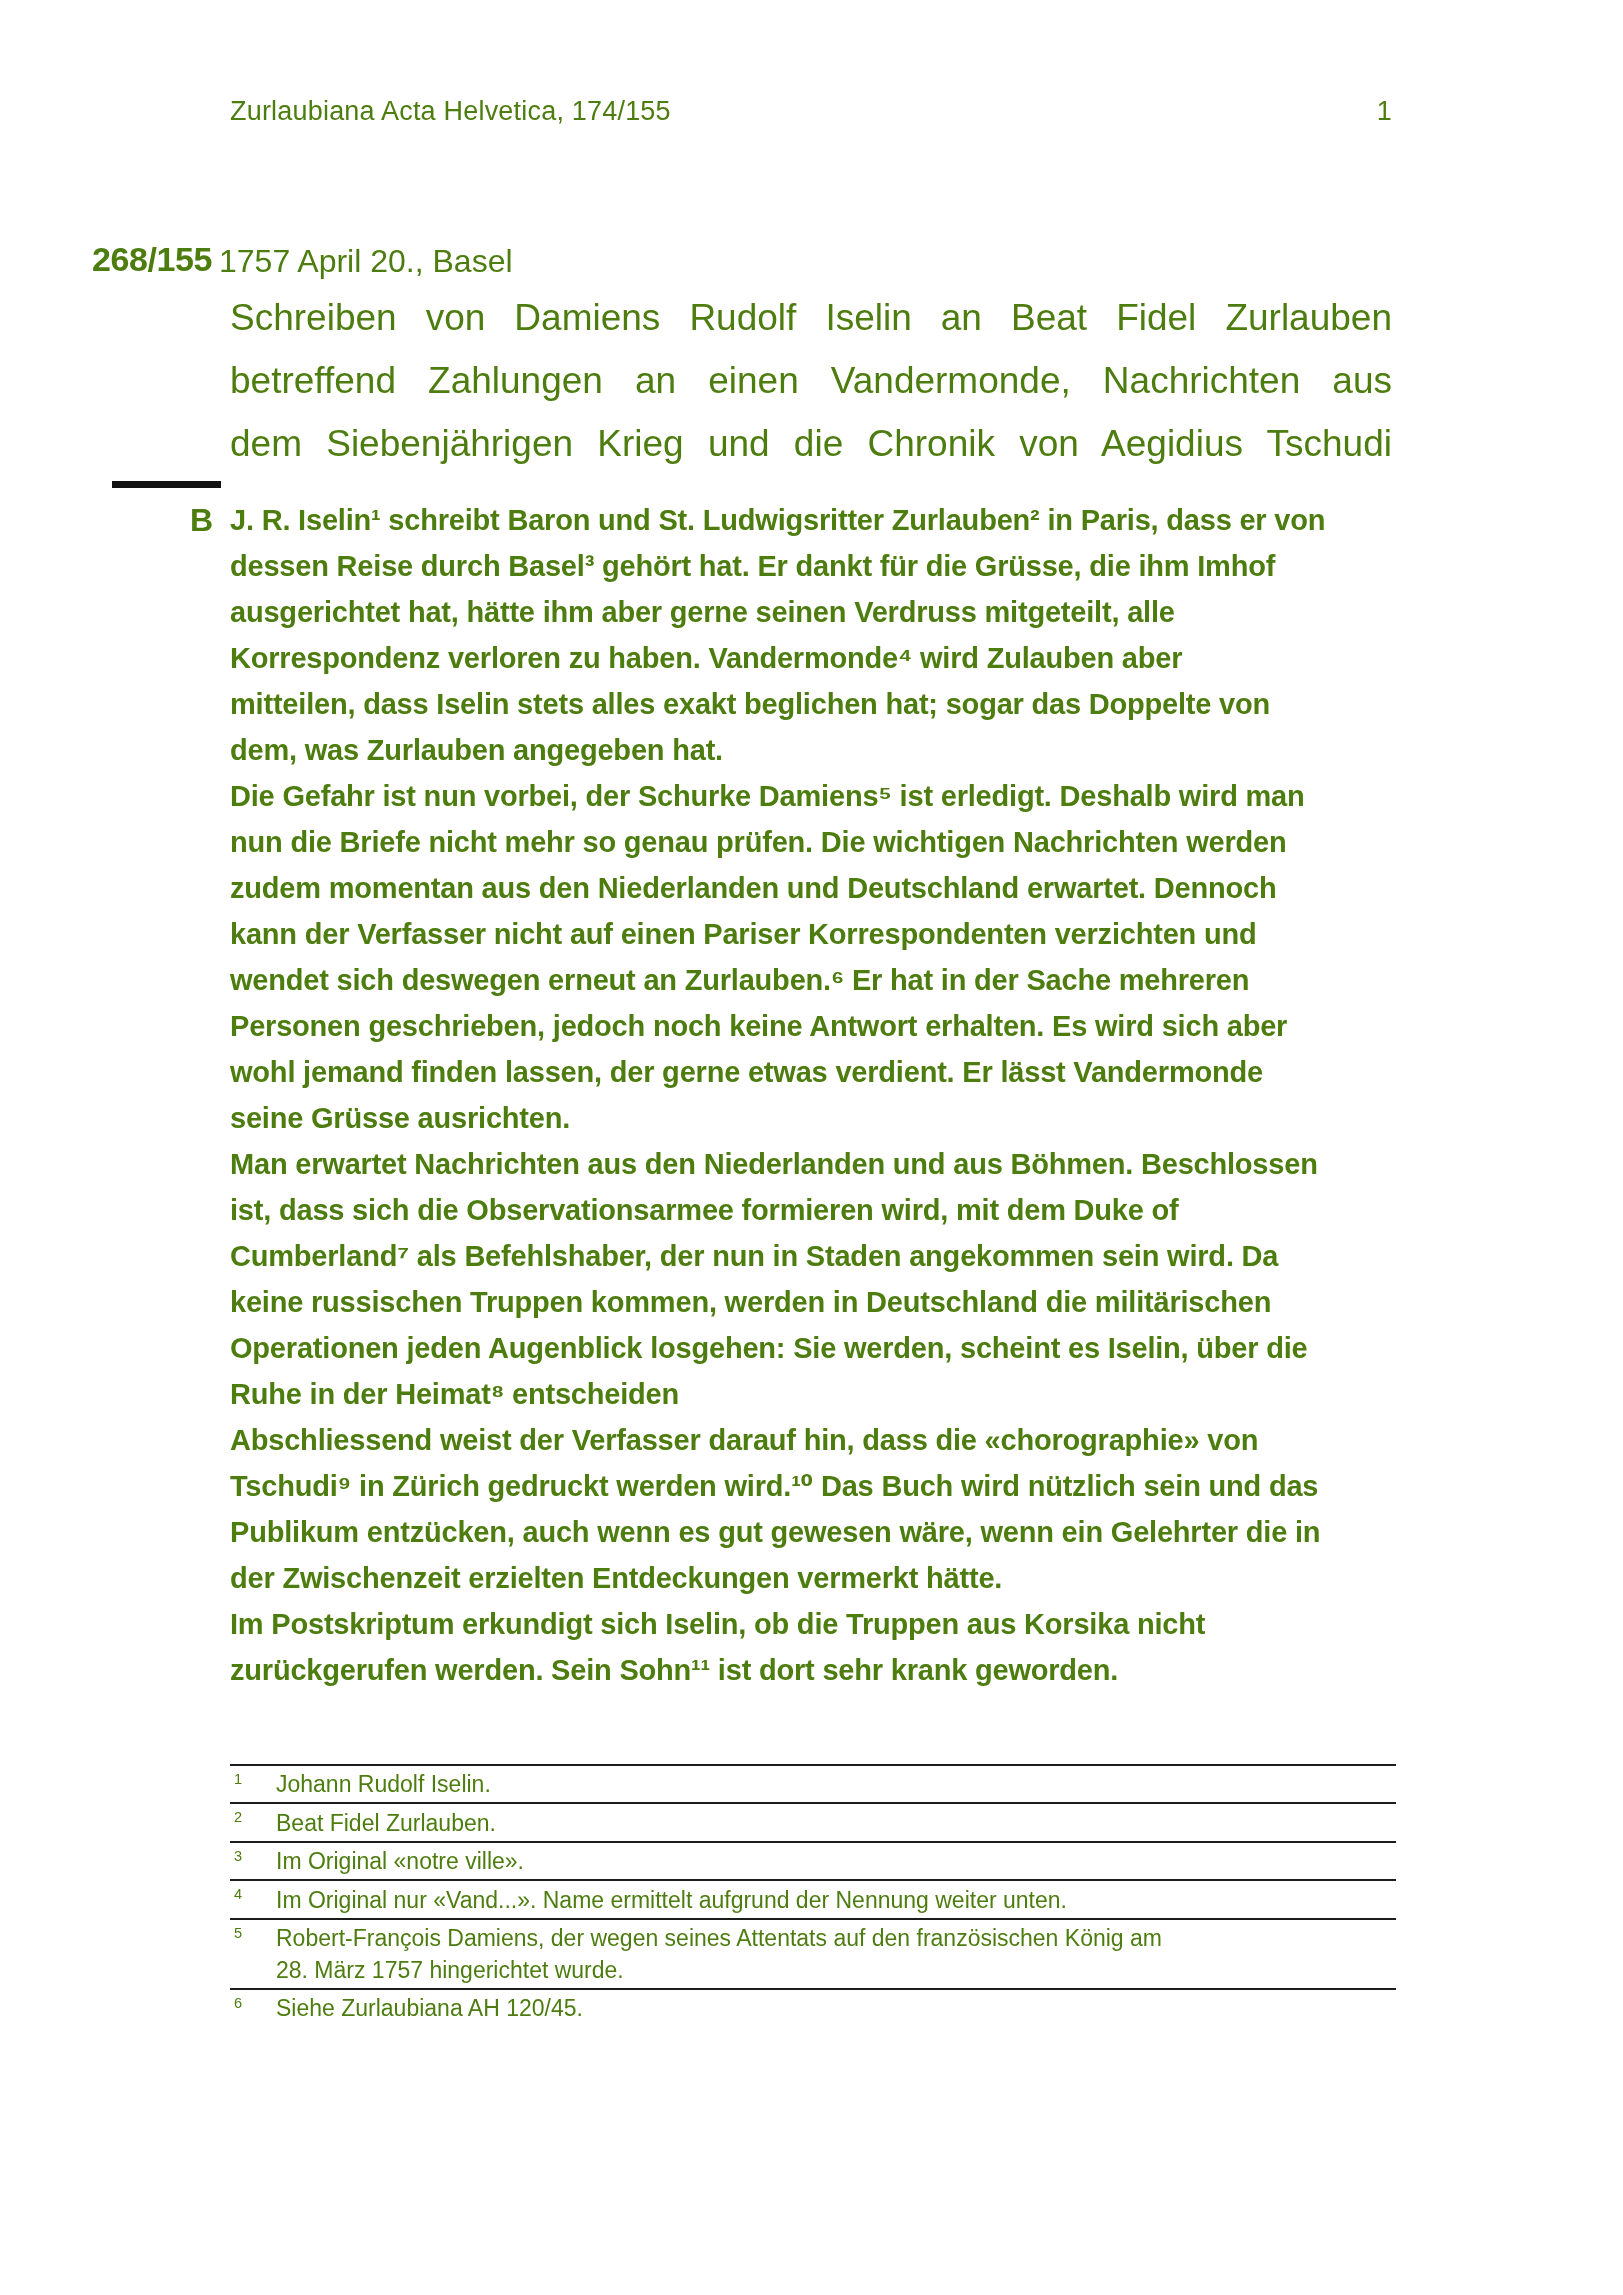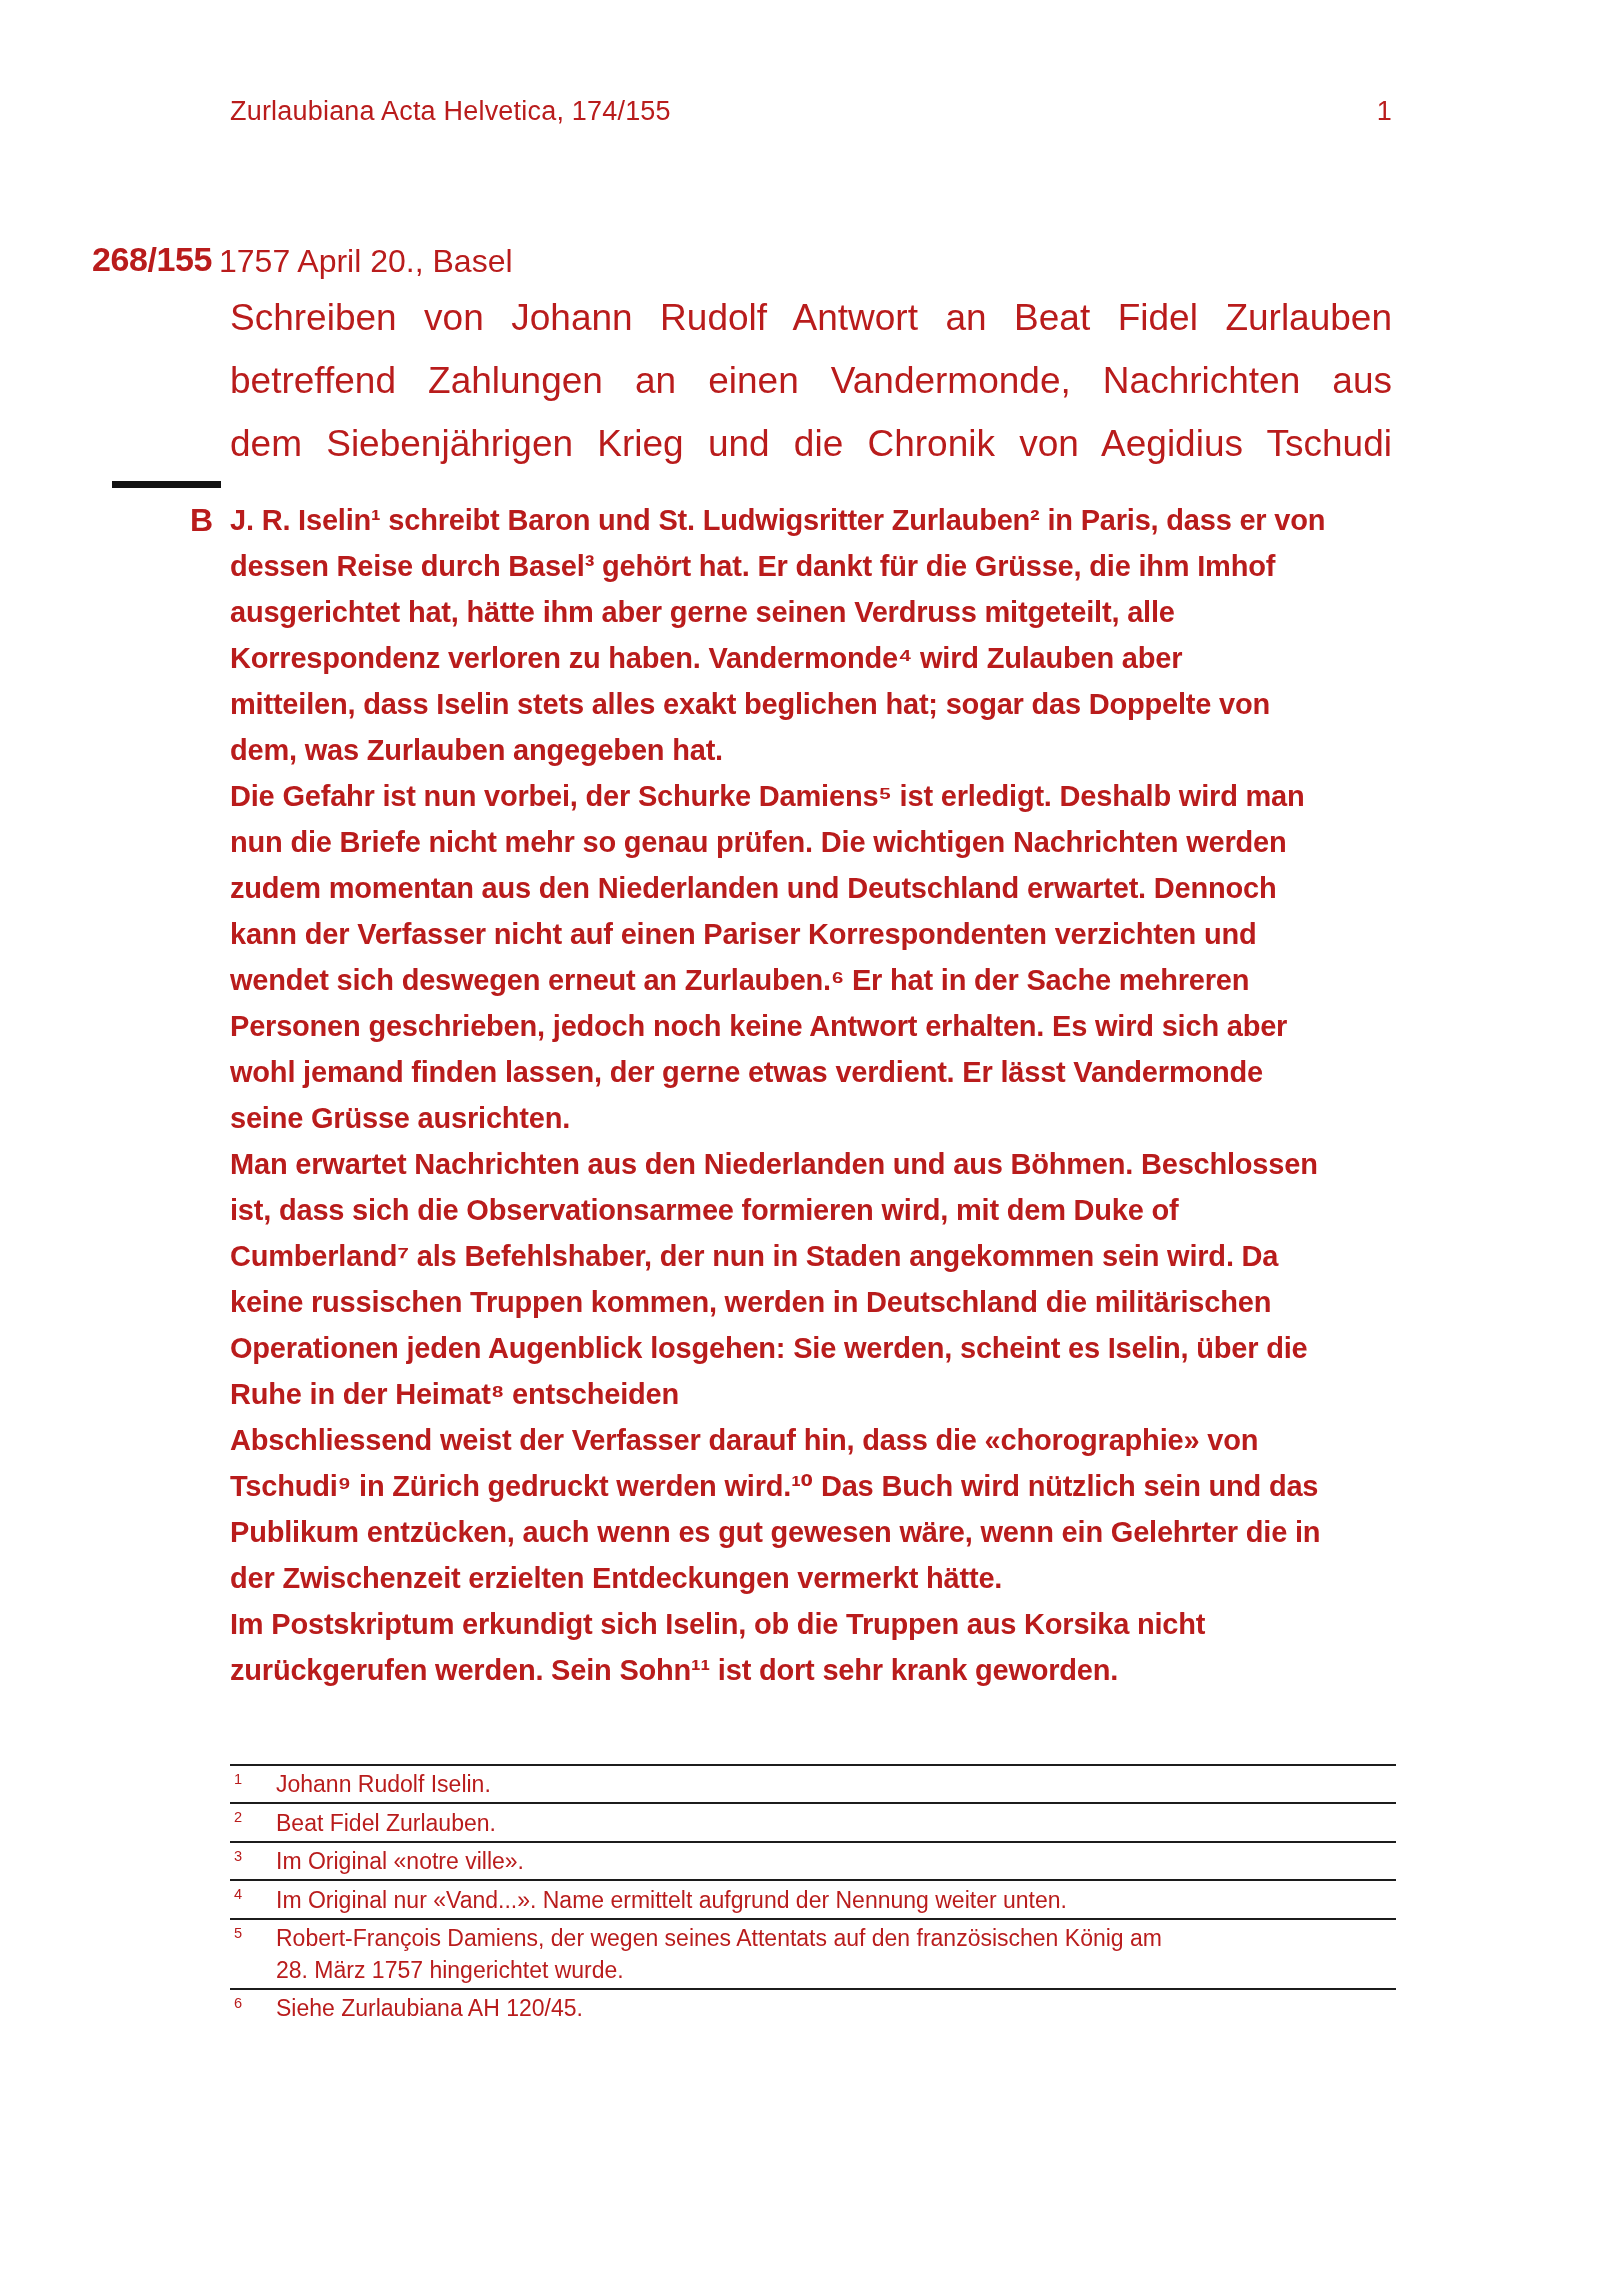--- a/index.html
+++ b/index.html
@@ -6,21 +6,21 @@
   html, body {
     margin: 0;
     padding: 0;
     background: #ffffff;
   }
   .page {
     position: relative;
     width: 1623px;
     height: 2295px;
     background: #ffffff;
-    color: #b91c1c;
+    color: #4d7c0f;
     font-family: "Liberation Sans", "DejaVu Sans", sans-serif;
     overflow: hidden;
   }
 
   
   .running-header {
     position: absolute;
     left: 230px;
     top: 97px;
     width: 1162px;
@@ -137,21 +137,21 @@
 
   <header class="running-header">
     <span>Zurlaubiana Acta Helvetica, 174/155</span>
     <span>1</span>
   </header>
 
   <div class="doc-number">268/155</div>
 
   <div class="dateline">1757 April 20., Basel</div>
 
-  <h1 class="title">Schreiben von Johann Rudolf Antwort an Beat Fidel Zurlauben
+  <h1 class="title">Schreiben von Damiens Rudolf Iselin an Beat Fidel Zurlauben
 betreffend Zahlungen an einen Vandermonde, Nachrichten aus
 dem Siebenjährigen Krieg und die Chronik von Aegidius Tschudi</h1>
 
   <div class="section-bar"></div>
 
   <div class="marker">B</div>
 
   <main class="summary">
       <p class="par">J. R. Iselin¹ schreibt Baron und St. Ludwigsritter Zurlauben² in Paris, dass er von
 dessen Reise durch Basel³ gehört hat. Er dankt für die Grüsse, die ihm Imhof

